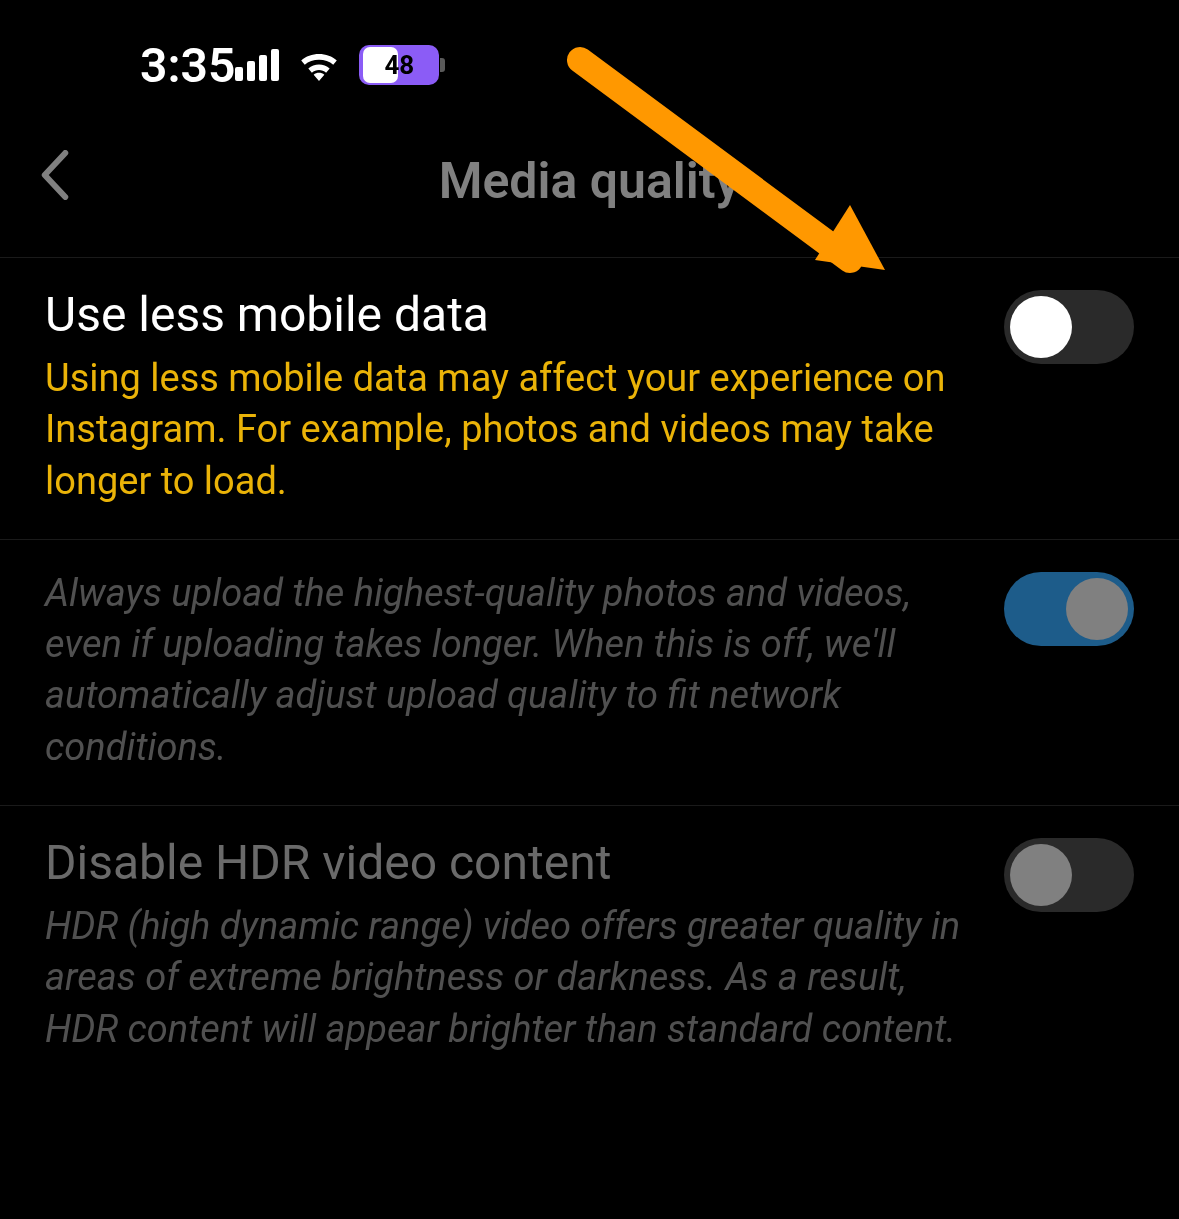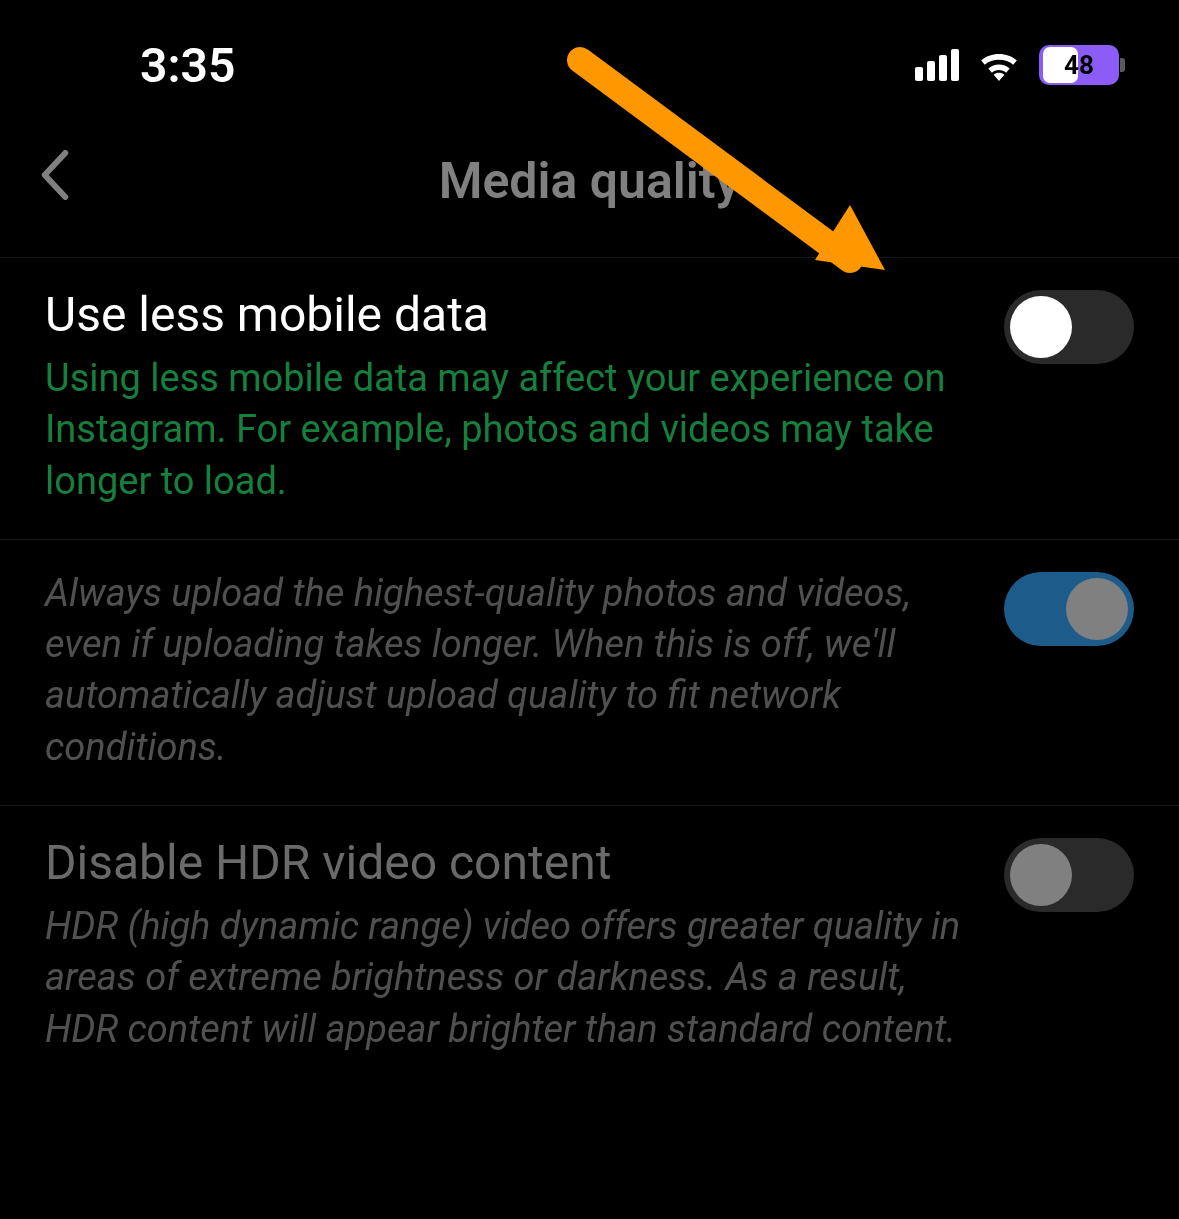--- a/index.html
+++ b/index.html
@@ -11,21 +11,20 @@
       width: 1179px;
       height: 1219px;
       background: #000000;
       font-family: -apple-system, BlinkMacSystemFont, 'Segoe UI', Roboto, Helvetica, Arial, sans-serif;
       border-radius: 40px;
       overflow: hidden;
       position: relative;
     }
     .status-bar {
       display: flex;
-      justify-content: space-between;
       align-items: center;
       padding: 30px 60px 20px 140px;
       height: 120px;
     }
     .status-time {
       color: #ffffff;
       font-size: 48px;
       font-weight: 600;
     }
     .status-right {
@@ -135,21 +134,21 @@
       color: #ffffff;
     }
     .setting-title.dimmed {
       color: #6a6a6a;
     }
     .setting-description {
       font-size: 38px;
       line-height: 1.35;
     }
     .setting-description.active {
-      color: #15803d;
+      color: #eab308;
     }
     .setting-description.dimmed {
       color: #505050;
       font-style: italic;
     }
     .toggle {
       width: 130px;
       height: 74px;
       border-radius: 40px;
       position: relative;

